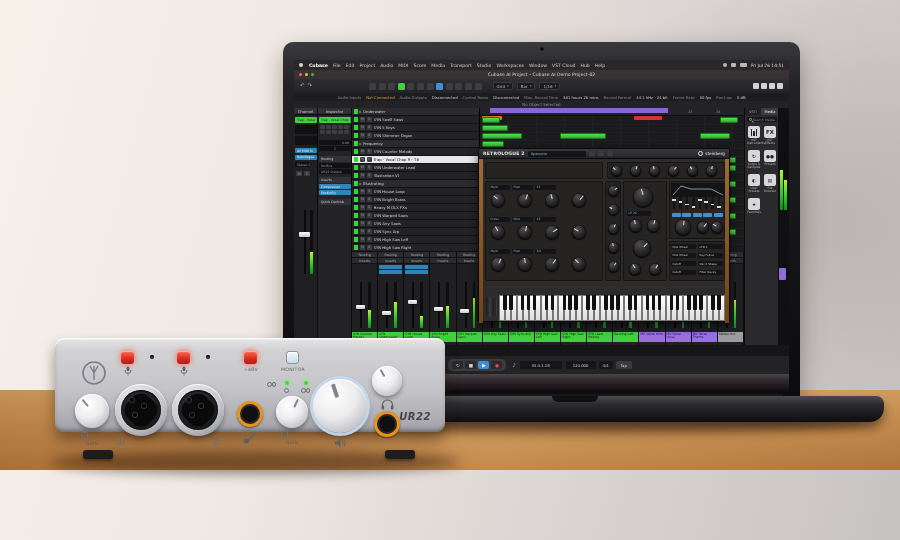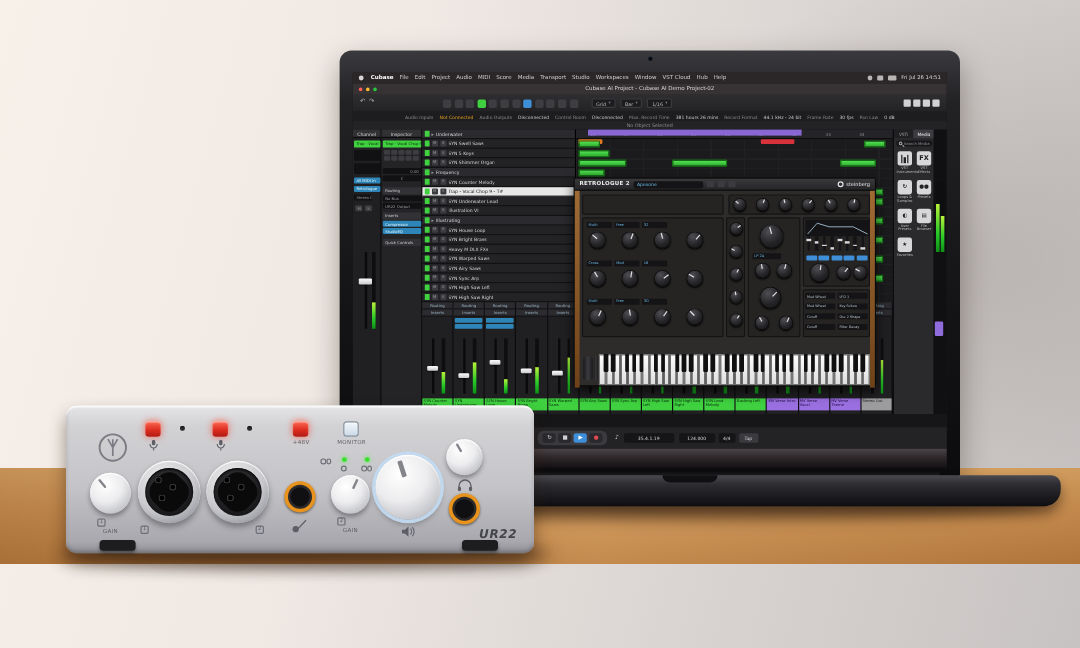--- a/index.html
+++ b/index.html
@@ -149,21 +149,21 @@
   .mslide i{position:absolute;left:-0.6px;width:3.6px;height:1.6px;background:#d8d8dc;}
   .mcell{position:absolute;background:#141416;border-radius:1px;color:#b9c7d0;font-size:2.8px;display:flex;align-items:center;padding:0 1.5px;height:5px;white-space:nowrap;overflow:hidden;}
   .bchip{position:absolute;height:3.6px;background:#3f8fd8;border-radius:0.8px;}
   #kbd{position:absolute;left:20px;top:146px;width:226px;height:26px;background:#111;}
   .wkey{position:absolute;top:0;height:26px;background:linear-gradient(180deg,#fdfdfd,#dededf);border:0.4px solid #777;}
   .bkey{position:absolute;top:0;height:15px;width:3.6px;background:#101010;z-index:2;border-radius:0 0 1px 1px;}
   .wheel{position:absolute;width:8px;height:20px;border-radius:3px;background:linear-gradient(90deg,#1a1a1c,#3c3c40 50%,#1a1a1c);}
 
   
   #ur22{position:absolute;left:55px;top:330px;width:395px;height:134px;z-index:6;}
-  #ur-box{position:absolute;left:0;top:8px;width:390px;height:123px;border-radius:9px;
+  #ur-box{position:absolute;left:0;top:8px;width:390px;height:94px;border-radius:9px;
     background:linear-gradient(180deg,#e5e5e7 0%,#d2d2d5 14%,#c4c4c8 55%,#a8a8ae 92%,#8f8f95 100%);
     box-shadow:0 8px 14px rgba(40,22,8,.45), inset 0 1.5px 1px rgba(255,255,255,.85), inset 0 -2px 3px rgba(60,60,70,.35);}
   .foot{position:absolute;width:30px;height:9px;border-radius:3px;background:#1d1d1f;box-shadow:0 2px 3px rgba(0,0,0,.4);}
   .wknob{position:absolute;border-radius:50%;background:radial-gradient(circle at 38% 30%,#ffffff,#ececee 45%,#c2c3c8 78%,#9b9ca2);box-shadow:0 2.5px 4px rgba(0,0,0,.35), inset 0 1px 1px rgba(255,255,255,.95);}
   .wknob .tk{position:absolute;inset:0;}
   .wknob .tk::before{content:"";position:absolute;left:50%;top:7%;width:6%;height:26%;margin-left:-3%;background:#84858b;border-radius:1px;}
   .rbtn{position:absolute;width:13px;height:13px;border-radius:3px;background:linear-gradient(180deg,#ff6a55,#d92a1e 60%,#b01c12);box-shadow:0 0 6px rgba(255,70,45,.75), inset 0 1px 1px rgba(255,255,255,.5);}
   .mbtn{position:absolute;width:13px;height:13px;border-radius:3px;background:linear-gradient(180deg,#f2f7fb,#ccdbe8);border:0.6px solid #8896a2;box-shadow:inset 0 1px 1px #fff;}
   .ledd{position:absolute;width:4px;height:4px;border-radius:50%;background:#2c2c2e;box-shadow:inset 0 0.6px 1px #000;}
   .gled{position:absolute;width:4.4px;height:4.4px;border-radius:50%;background:#39e02b;box-shadow:0 0 3.5px rgba(60,255,40,.9);}

